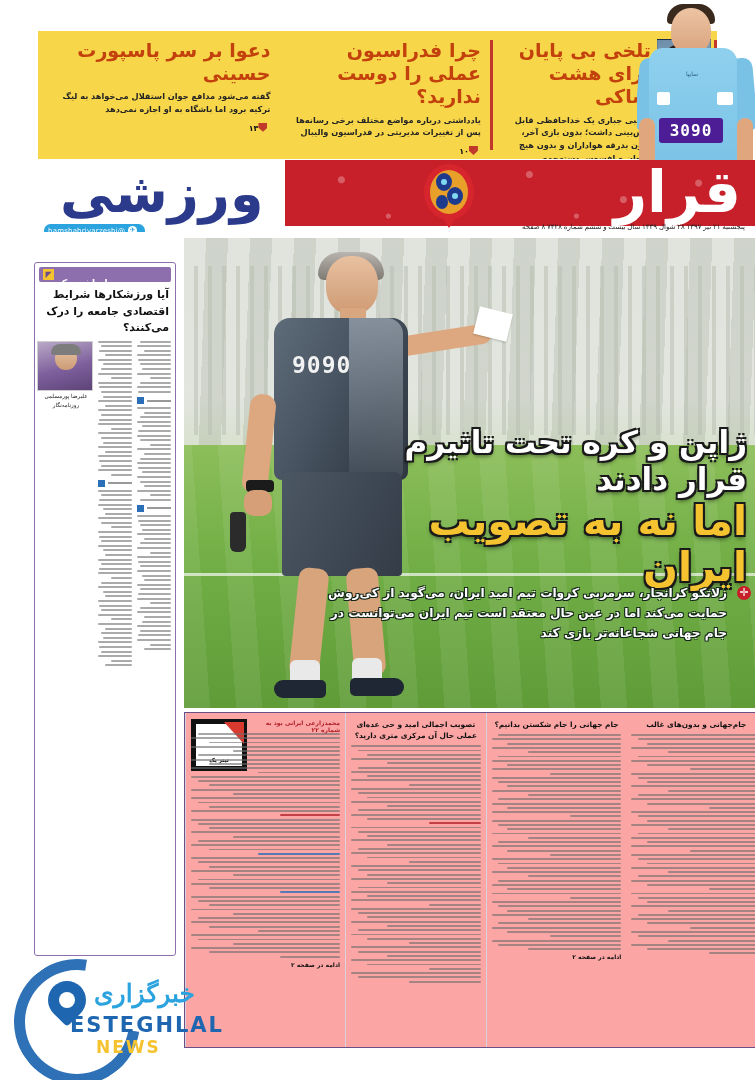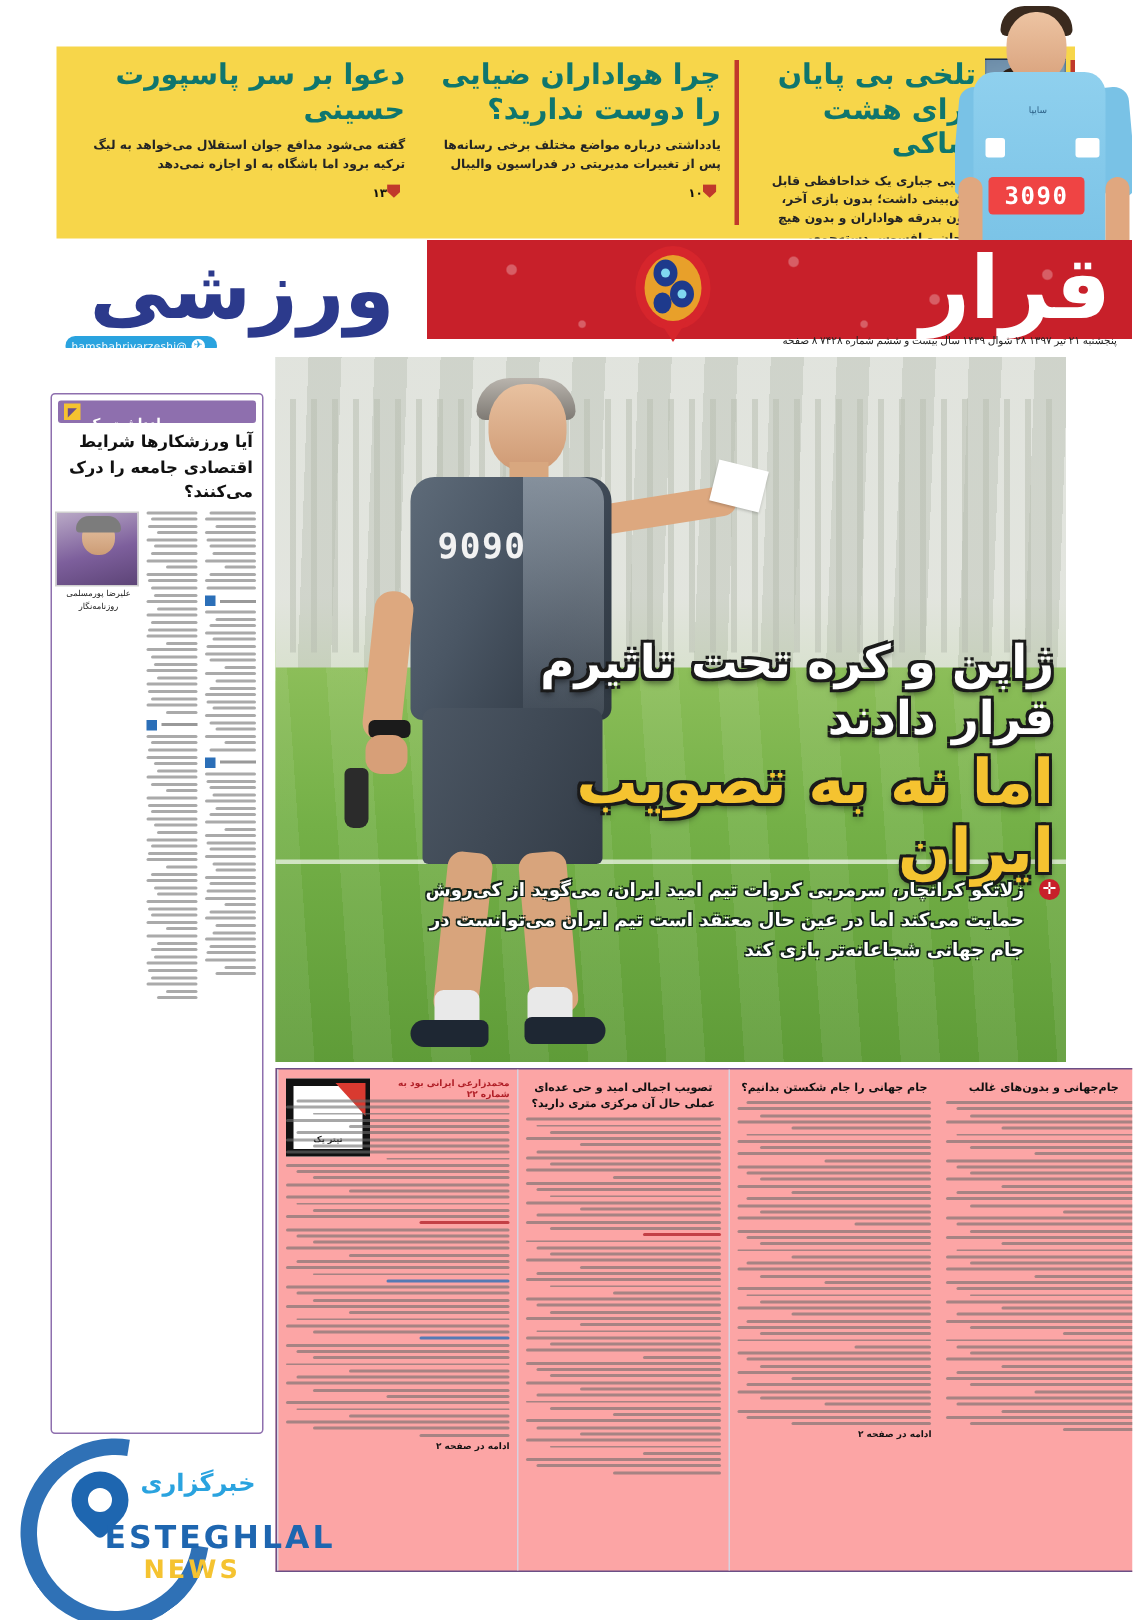--- a/index.html
+++ b/index.html
@@ -9,21 +9,21 @@
 
   
   .topbanner{position:absolute;left:38px;top:31px;width:679px;height:128px;background:#f7d64a;overflow:hidden;}
   .banner-inner{display:flex;flex-direction:row-reverse;height:100%;width:100%;}
   .bn-item{position:relative;display:flex;flex-direction:row-reverse;align-items:flex-start;padding:8px 6px 4px 6px;box-sizing:border-box;}
   .bn-1{width:36%;}
   .bn-2{width:31%;}
   .bn-3{width:33%;}
   .bn-divider{position:absolute;right:0;top:9px;bottom:9px;width:3px;background:#c0392b;}
   .bn-text{flex:1;text-align:right;padding:0 6px;}
-  .bn-title{font-size:19px;font-weight:bold;color:#0f766e;line-height:1.22;letter-spacing:-0.3px;}
+  .bn-title{font-size:19px;font-weight:bold;color:#c2410c;line-height:1.22;letter-spacing:-0.3px;}
   .bn-sub{font-size:8.2px;color:#242424;line-height:1.55;margin-top:5px;font-weight:bold;}
   .bn-page{display:inline-block;margin-top:3px;font-size:8px;color:#111;font-weight:bold;}
   .bn-page .arrow{display:inline-block;width:9px;height:9px;background:#c0392b;margin-right:3px;vertical-align:-1px;
      clip-path:polygon(0 0,100% 0,100% 55%,50% 100%,0 55%);}
   .bn-thumb{width:52px;height:88px;flex:none;border:1px solid rgba(0,0,0,.15);position:relative;overflow:hidden;}
   .thumb-a{background:linear-gradient(170deg,#6c8ca8 0%,#86a7bd 30%,#2c4f77 62%,#1d3250 100%);}
   .thumb-a::before{content:"";position:absolute;left:12px;top:9px;width:26px;height:27px;border-radius:50% 50% 45% 45%;
      background:linear-gradient(180deg,#e8bd9a,#cf9a76);box-shadow:0 -5px 0 -1px #2b1d16 inset;}
   .thumb-a::after{content:"";position:absolute;left:8px;top:5px;width:34px;height:13px;border-radius:17px 17px 4px 4px;background:#2b1f17;}
   .hand{position:absolute;right:4px;top:24px;width:17px;height:20px;background:#e3b08e;border-radius:7px 7px 4px 4px;}
@@ -33,21 +33,21 @@
   .pl-head{position:absolute;left:34px;top:8px;width:40px;height:46px;border-radius:48% 48% 42% 42%;
      background:linear-gradient(180deg,#edc4a2,#d9a27d);}
   .pl-hair{position:absolute;left:30px;top:4px;width:48px;height:20px;border-radius:24px 24px 6px 6px;background:#3a2a1e;}
   .pl-body{position:absolute;left:12px;top:48px;width:88px;height:125px;background:linear-gradient(180deg,#8fd0ee,#79c2e6);
      border-radius:14px 14px 4px 4px;}
   .pl-sleeveL{position:absolute;left:0px;top:58px;width:22px;height:74px;background:#79c2e6;border-radius:10px 4px 8px 10px;transform:rotate(5deg);}
   .pl-sleeveR{position:absolute;right:0px;top:58px;width:22px;height:74px;background:#79c2e6;border-radius:4px 10px 10px 8px;transform:rotate(-5deg);}
   .pl-armL{position:absolute;left:2px;top:118px;width:16px;height:62px;background:#e0a77f;border-radius:8px;}
   .pl-armR{position:absolute;right:2px;top:118px;width:16px;height:62px;background:#e0a77f;border-radius:8px;}
   .pl-shorts{position:absolute;left:16px;top:168px;width:80px;height:58px;background:#2d4a73;border-radius:6px 6px 3px 3px;}
-  .pl-num{position:absolute;left:22px;top:118px;width:64px;height:25px;background:#ef4444;border-radius:3px;
+  .pl-num{position:absolute;left:22px;top:118px;width:64px;height:25px;background:#4c1d95;border-radius:3px;
      color:#fff;font-size:16px;font-weight:bold;letter-spacing:1px;display:flex;align-items:center;justify-content:center;
      font-family:"DejaVu Sans Mono",monospace;}
   .pl-logo{position:absolute;left:20px;top:92px;width:13px;height:13px;background:#fff;border-radius:2px;}
   .pl-logo2{position:absolute;right:22px;top:92px;width:16px;height:13px;background:#fff;border-radius:2px;}
   .pl-chest{position:absolute;left:24px;top:70px;width:62px;height:10px;font-size:6px;color:#2b5f86;text-align:center;}
 
   
   .masthead{position:absolute;left:0;top:160px;width:755px;height:72px;overflow:hidden;}
   .mast-red{position:absolute;right:0;top:0;width:470px;height:66px;background:#c8202a;}
   .mast-red::after{content:"";position:absolute;inset:0;opacity:.28;
@@ -63,21 +63,21 @@
      text-align:right;line-height:68px;letter-spacing:-2px;white-space:nowrap;}
   .mast-name2{position:absolute;left:60px;top:2px;color:#2c3a8c;font-size:54px;font-weight:bold;line-height:64px;white-space:nowrap;letter-spacing:-2px;}
   .mast-ball{position:absolute;left:420px;top:2px;width:58px;height:66px;}
   .mast-ball svg{display:block;}
   .tg{position:absolute;left:44px;top:64px;height:13px;background:#2aa3df;border-radius:7px;padding:0 8px 0 4px;
       display:flex;align-items:center;gap:3px;color:#fff;font-size:7px;letter-spacing:.2px;}
   .tg-ic{width:9px;height:9px;border-radius:50%;background:#fff;color:#2aa3df;font-size:7px;line-height:9px;text-align:center;}
   .dateline{position:absolute;right:10px;top:63px;font-size:7px;color:#222;direction:rtl;white-space:nowrap;font-family:Liberation Serif, serif;}
 
   
-  .hero{position:absolute;left:184px;top:238px;width:527px;height:470px;overflow:hidden;
+  .hero{position:absolute;left:184px;top:238px;width:571px;height:470px;overflow:hidden;
      background:linear-gradient(180deg,#cfd6cf 0%,#d9ded5 34%,#8fc05c 46%,#6fae44 70%,#62a23b 100%);}
   .hero-stand{position:absolute;left:0;top:0;width:100%;height:46%;
      background:repeating-linear-gradient(92deg,#e4e6e0 0 22px,#cfd3ca 22px 44px);opacity:.85;}
   .hero-seats{position:absolute;left:0;top:6%;width:100%;height:36%;opacity:.55;
      background:repeating-linear-gradient(to right,transparent 0 10px,#b9bfb2 10px 14px);}
   .hero-grass{position:absolute;left:0;bottom:0;width:100%;height:56%;
      background:linear-gradient(180deg,#8cbe59 0%,#74b047 40%,#5f9c38 100%);}
   .hero-grass::after{content:"";position:absolute;inset:0;opacity:.25;
      background:repeating-linear-gradient(86deg,rgba(255,255,255,.3) 0 26px,transparent 26px 52px);}
   .hero-line{position:absolute;left:0;bottom:28%;width:100%;height:3px;background:rgba(255,255,255,.65);}
@@ -163,21 +163,21 @@
   .b-box .lbl{position:absolute;left:0;right:0;bottom:3px;text-align:center;font-size:5.5px;font-weight:bold;color:#111;direction:rtl;}
   .b-foot{direction:rtl;text-align:right;font-size:6px;color:#111;font-weight:bold;margin-top:3px;}
 
   
   .wm{position:absolute;left:10px;top:955px;width:190px;height:118px;}
   .wm-ring{position:absolute;left:4px;top:4px;width:104px;height:104px;border-radius:50%;
      border:11px solid #1e66b0;border-right-color:transparent;transform:rotate(-36deg);opacity:.92;}
   .wm-pin{position:absolute;left:38px;top:26px;width:38px;height:38px;border-radius:50% 50% 50% 4px;
      background:#1e66b0;transform:rotate(-45deg);}
   .wm-pin::after{content:"";position:absolute;left:11px;top:11px;width:16px;height:16px;border-radius:50%;background:#fff;}
-  .wm-fa{position:absolute;left:84px;top:24px;font-size:16px;font-weight:bold;color:#2aa3df;direction:rtl;letter-spacing:-1px;}
+  .wm-fa{position:absolute;left:84px;top:24px;font-size:25px;font-weight:bold;color:#2aa3df;direction:rtl;letter-spacing:-1px;font-family:Liberation Serif, serif;}
   .wm-en{position:absolute;left:60px;top:58px;font-size:21px;font-weight:bold;color:#1e66b0;letter-spacing:2px;}
   .wm-en2{position:absolute;left:86px;top:82px;font-size:17px;font-weight:bold;color:#f5c330;letter-spacing:2px;}
 </style>
 </head>
 <body>
 
 <div class="page">
 
   <div class="topbanner">
     <div class="banner-inner">
@@ -188,21 +188,21 @@
           <div class="bn-sub">گفته می‌شود مدافع جوان استقلال می‌خواهد به لیگ ترکیه برود اما باشگاه به او اجازه نمی‌دهد</div>
           <div class="bn-page">
             <span class="arrow"></span><span>۱۳</span>
           </div>
         </div>
       </div>
 
       <div class="bn-item bn-2">
         <div class="bn-divider"></div>
         <div class="bn-text">
-          <div class="bn-title">چرا هواداران ضیایی را دوست ندارید؟</div>
+          <div class="bn-title">چرا فدراسیون عملی را دوست ندارید؟</div>
           <div class="bn-sub">یادداشتی درباره مواضع مختلف برخی رسانه‌ها پس از تغییرات مدیریتی در فدراسیون والیبال</div>
           <div class="bn-page">
             <span class="arrow"></span><span>۱۰</span>
           </div>
         </div>
       </div>
 
       <div class="bn-item bn-3">
         <div class="bn-divider"></div>
         <div class="bn-text">

